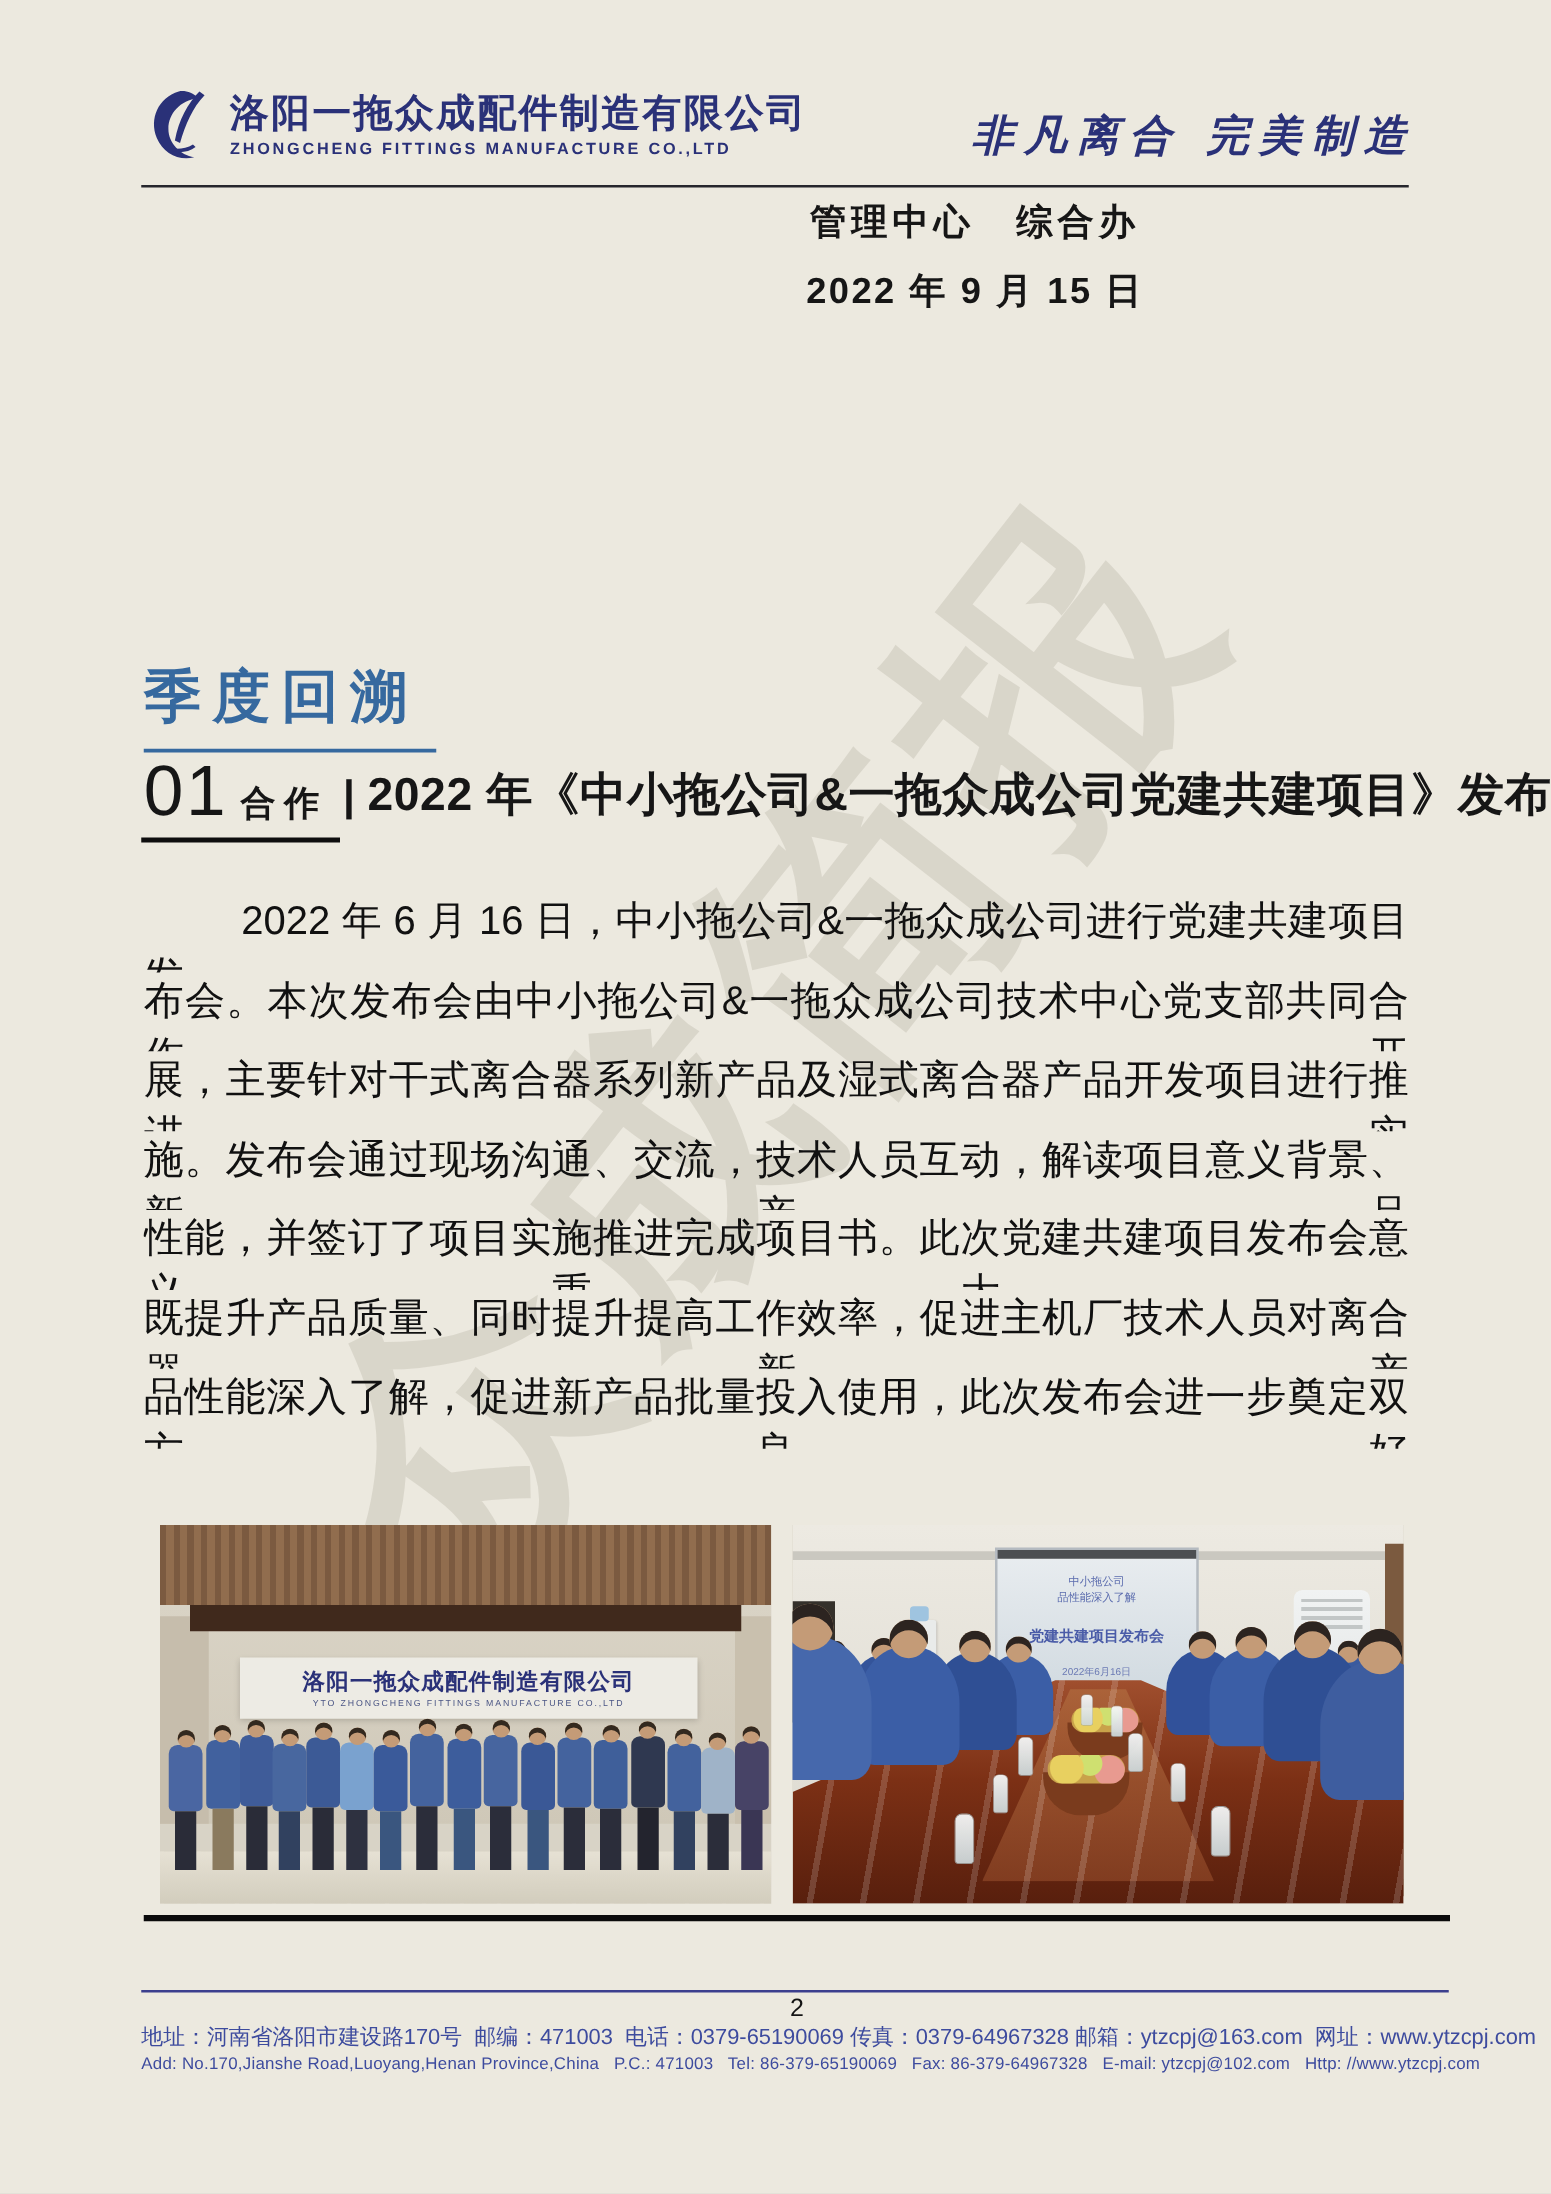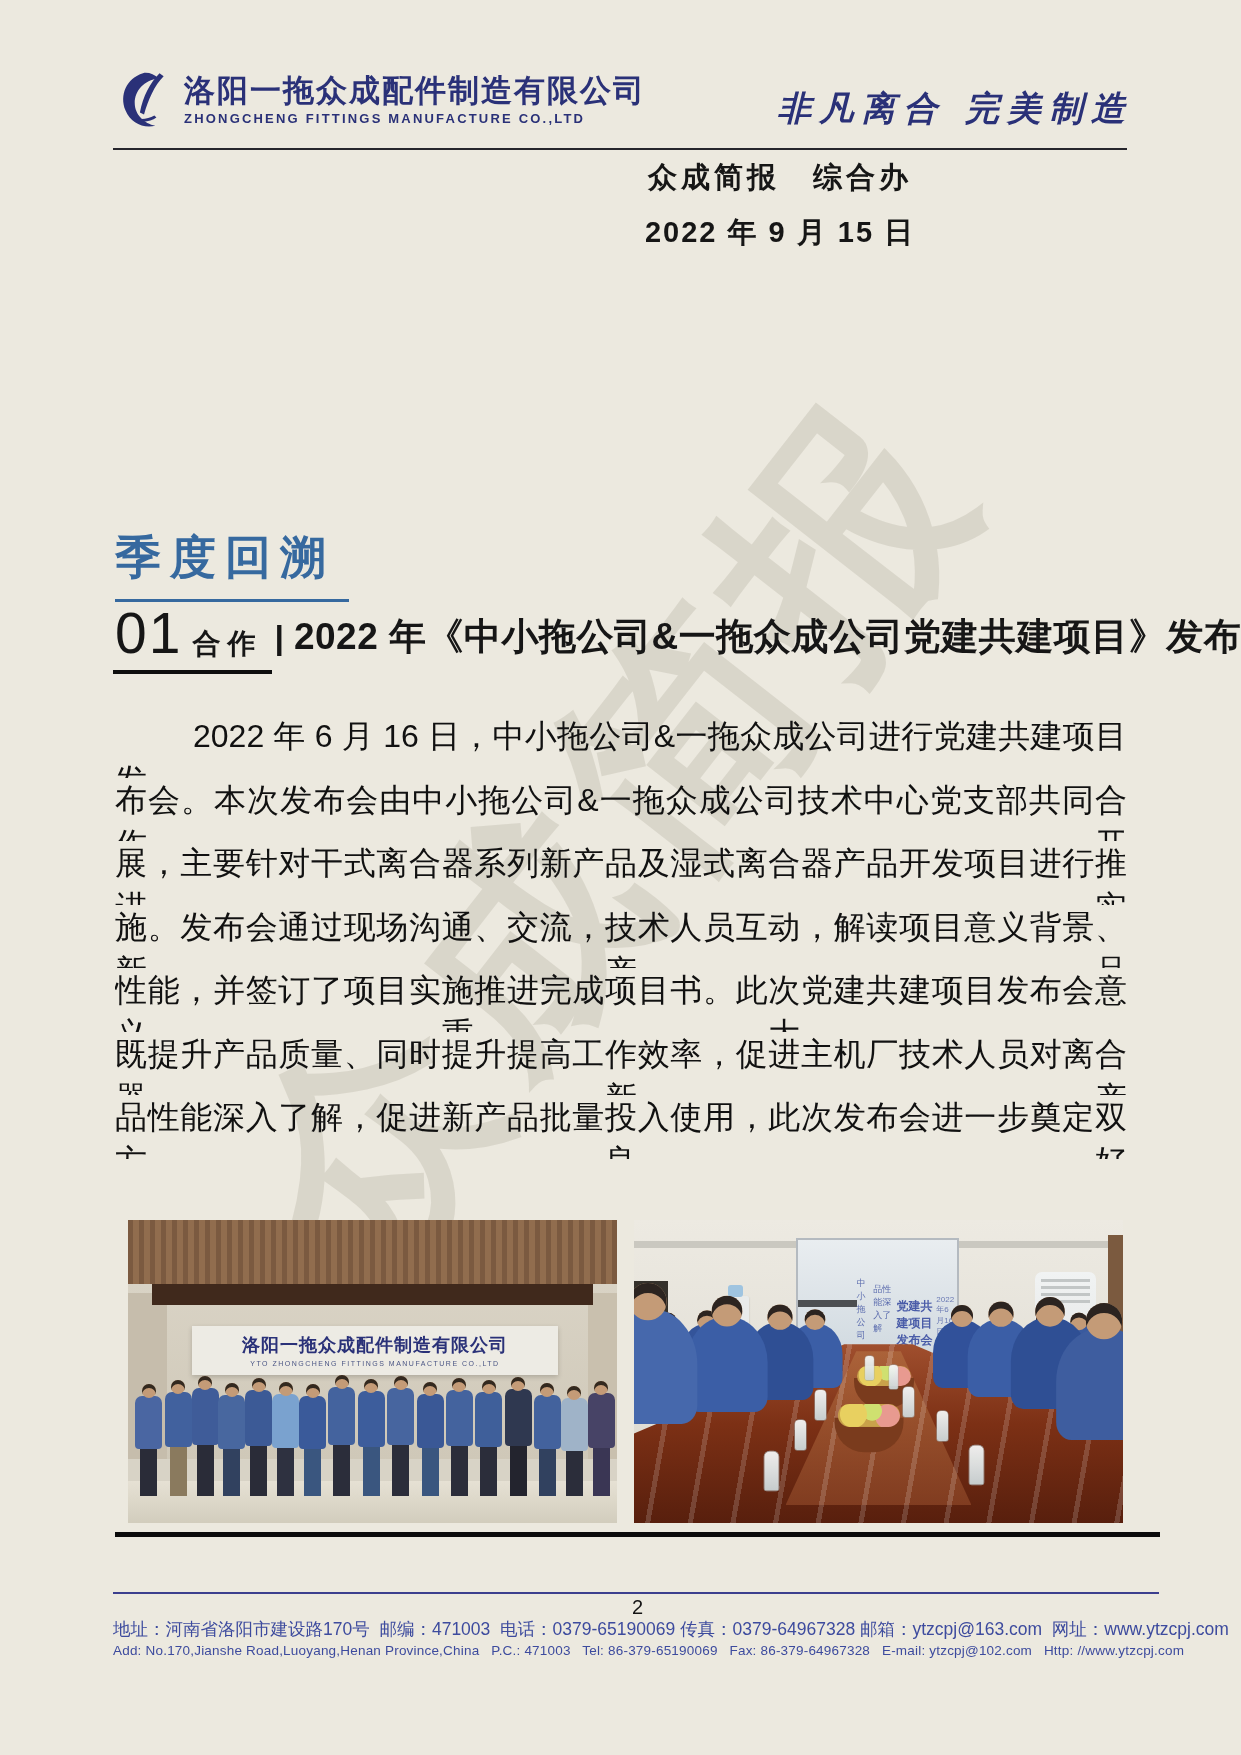--- a/index.html
+++ b/index.html
@@ -59,24 +59,24 @@
   .p .t{display:block;height:48%;border-radius:7px 7px 4px 4px;margin-top:12px;}
   .p .l{display:block;height:calc(52% - 12px);margin:0 5px;}
   
   .rwall{position:absolute;inset:0;background:linear-gradient(#edeae2,#e0ddd4 70%);}
   .beam{position:absolute;top:7%;left:0;right:2%;height:2.4%;background:#cac8c0;}
   .door{position:absolute;right:0;top:5%;width:3%;height:93%;background:#7b5a3f;}
   .cab{position:absolute;left:0;top:20%;width:7%;height:32%;background:#35312b;}
   .wd{position:absolute;left:18%;top:25%;width:5.5%;height:17%;background:#e9ebea;border-radius:2px;box-shadow:0 1px 2px rgba(0,0,0,.2);}
   .wd::before{content:"";position:absolute;top:-11px;left:22%;width:56%;height:12px;background:#9fc4e0;border-radius:3px;}
   .screen{position:absolute;left:33.5%;top:6.5%;width:32.5%;height:46%;background:linear-gradient(#e9edf0,#ccd6dd);
-          box-shadow:0 0 0 2px #b4bac0;display:flex;align-items:center;}
+          box-shadow:0 0 0 2px #b4bac0;display:flex;flex-direction:column;align-items:center;}
   .screen .sbar{width:100%;height:7px;background:#4c4f52;margin-bottom:12px;}
   .scr1{color:#5b6cae;font-size:9px;line-height:13px;}
-  .scr3{color:#4a5ca8;font-size:12px;font-weight:bold;margin-top:28px;}
+  .scr3{color:#4a5ca8;font-size:12px;font-weight:bold;margin-top:16px;}
   .scr4{color:#6b7ab4;font-size:8px;margin-top:14px;}
   .ac{position:absolute;right:5.5%;top:17%;width:12.5%;height:58%;background:linear-gradient(#f1f3f3,#d8dbdb);border-radius:7px;}
   .ac::before{content:"";position:absolute;top:7px;left:6px;right:6px;height:26px;
               background:repeating-linear-gradient(to bottom,#c2c6c6 0 3px,transparent 3px 7px);}
   .table{position:absolute;left:0;right:0;top:41%;height:59%;
          clip-path:polygon(43% 0,57% 0,100% 50%,100% 100%,0 100%,0 50%);
          background:linear-gradient(#a04f2e 0%,#7c3015 45%,#581f0d 100%);}
   .sheen{position:absolute;inset:0;background:repeating-linear-gradient(100deg,rgba(255,255,255,.16) 0 5px,transparent 5px 42px);}
   .runner{position:absolute;left:31%;right:31%;top:4%;bottom:10%;clip-path:polygon(38% 0,62% 0,100% 100%,0 100%);
           background:linear-gradient(#b06a3e,#8c4526);opacity:.75;}
@@ -114,21 +114,21 @@
         <path d="M24 50 C30 52 38 51 43 47 L41 45 C36 48 30 49 24 48 Z" fill="#2A3178"></path>
       </svg>
       <div>
         <div class="logo-cn">洛阳一拖众成配件制造有限公司</div>
         <div class="logo-en">ZHONGCHENG FITTINGS MANUFACTURE CO.,LTD</div>
       </div>
     </div>
     <div class="slogan">非凡离合 完美制造</div>
     <div class="header-rule"></div>
 
-    <div class="centerblock dept">众成简报　综合办</div>
+    <div class="centerblock dept">管理中心　综合办</div>
     <div class="centerblock date">2022 年 9 月 15 日</div>
 
     <h2 class="section-title">季度回溯</h2>
 
     <div class="article-head">
       <span class="num-wrap"><span class="num">01</span><span class="cat">合作</span></span><span class="bar">|</span><span class="headline">2022 年《中小拖公司&amp;一拖众成公司党建共建项目》发布</span>
     </div>
 
     <div class="body-text">
       <div class="bline first">2022 年 6 月 16 日，中小拖公司&amp;一拖众成公司进行党建共建项目发</div>

